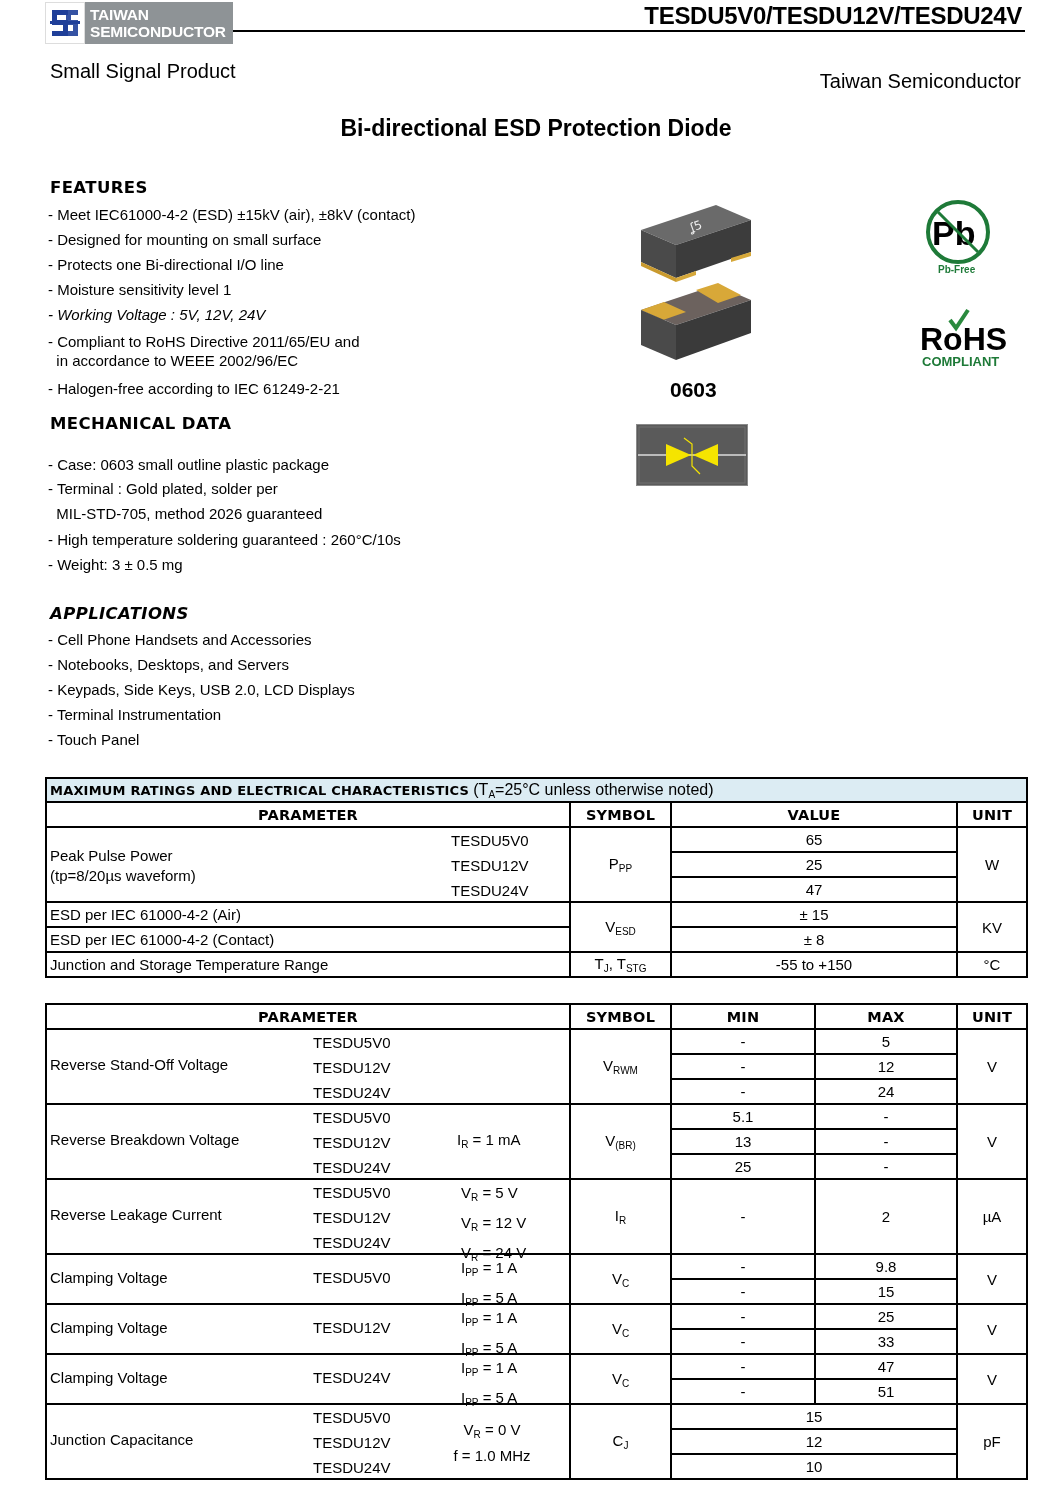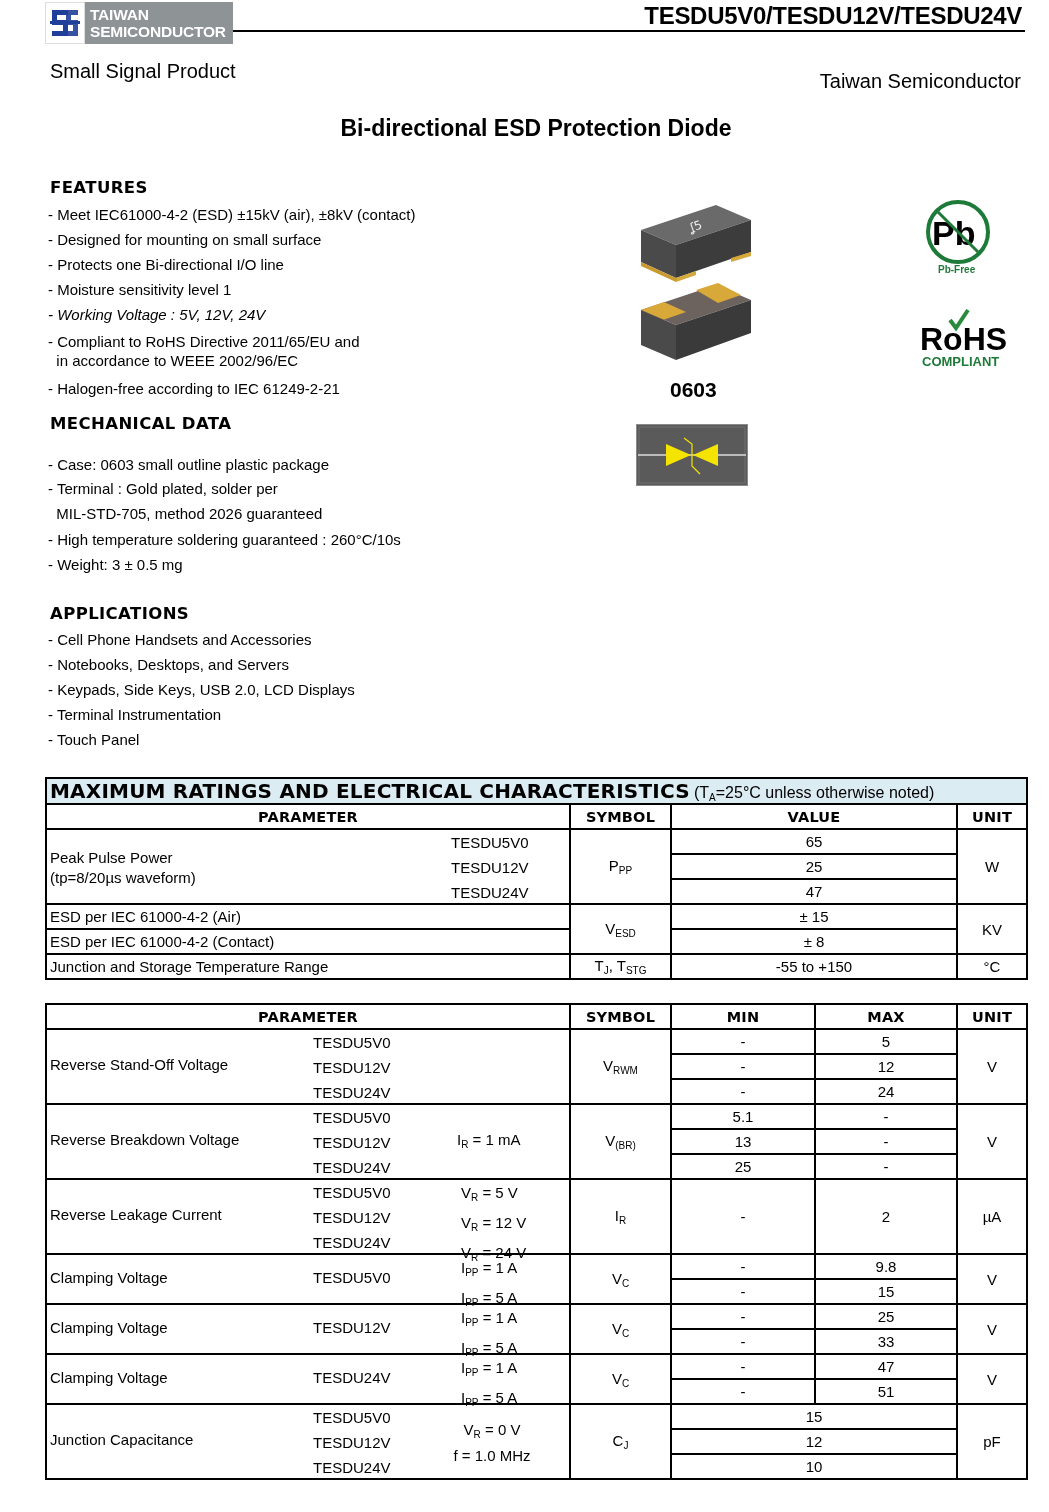--- a/index.html
+++ b/index.html
@@ -64,21 +64,21 @@
 <div class="abs item" style="left:48px; top:351px; white-space:pre;">  in accordance to WEEE 2002/96/EC</div>
 <div class="abs item" style="left:48px; top:379px;">- Halogen-free according to IEC 61249-2-21</div>
 
 <div class="abs sec-h" style="left:50px; top:414px;">MECHANICAL DATA</div>
 <div class="abs item" style="left:48px; top:455px;">- Case: 0603 small outline plastic package</div>
 <div class="abs item" style="left:48px; top:479px;">- Terminal : Gold plated, solder per</div>
 <div class="abs item" style="left:48px; top:504px; white-space:pre;">  MIL-STD-705, method 2026 guaranteed</div>
 <div class="abs item" style="left:48px; top:530px;">- High temperature soldering guaranteed : 260°C/10s</div>
 <div class="abs item" style="left:48px; top:555px;">- Weight: 3 ± 0.5 mg</div>
 
-<div class="abs sec-h" style="left:50px; top:604px;">APPLICATIONS</div>
+<div class="abs sec-h" style="left:50px; top:604px;font-style:italic;">APPLICATIONS</div>
 <div class="abs item" style="left:48px; top:630px;">- Cell Phone Handsets and Accessories</div>
 <div class="abs item" style="left:48px; top:655px;">- Notebooks, Desktops, and Servers</div>
 <div class="abs item" style="left:48px; top:680px;">- Keypads, Side Keys, USB 2.0, LCD Displays</div>
 <div class="abs item" style="left:48px; top:705px;">- Terminal Instrumentation</div>
 <div class="abs item" style="left:48px; top:730px;">- Touch Panel</div>
 
 <div class="abs chip">
   <svg width="120" height="170" viewBox="0 0 120 170">
 
     <polygon points="5,30 80,5 115,20 40,45" fill="#6a6a6a"></polygon>
@@ -129,21 +129,21 @@
 <table style="left:45px; top:777px; width:981px;">
   <colgroup>
       <col style="width:524px">
       <col style="width:101px">
       <col style="width:286px">
       <col style="width:70px">
     </colgroup>
   <tbody>
       <tr class="title-row">
     <td colspan="4" style="height:22px;">
-      <span class="th" style="font-size:20px;">MAXIMUM RATINGS AND ELECTRICAL CHARACTERISTICS</span>
+      <span class="th" style="font-size:13px;">MAXIMUM RATINGS AND ELECTRICAL CHARACTERISTICS</span>
       <span style="font-size:16px;"><span>(T</span><sub>A</sub><span>=25°C unless otherwise noted)</span></span>
     </td>
   </tr>
   <tr>
     <td class="th">PARAMETER</td>
     <td class="th">SYMBOL</td>
     <td class="th">VALUE</td>
     <td class="th">UNIT</td>
   </tr>
   <tr>

